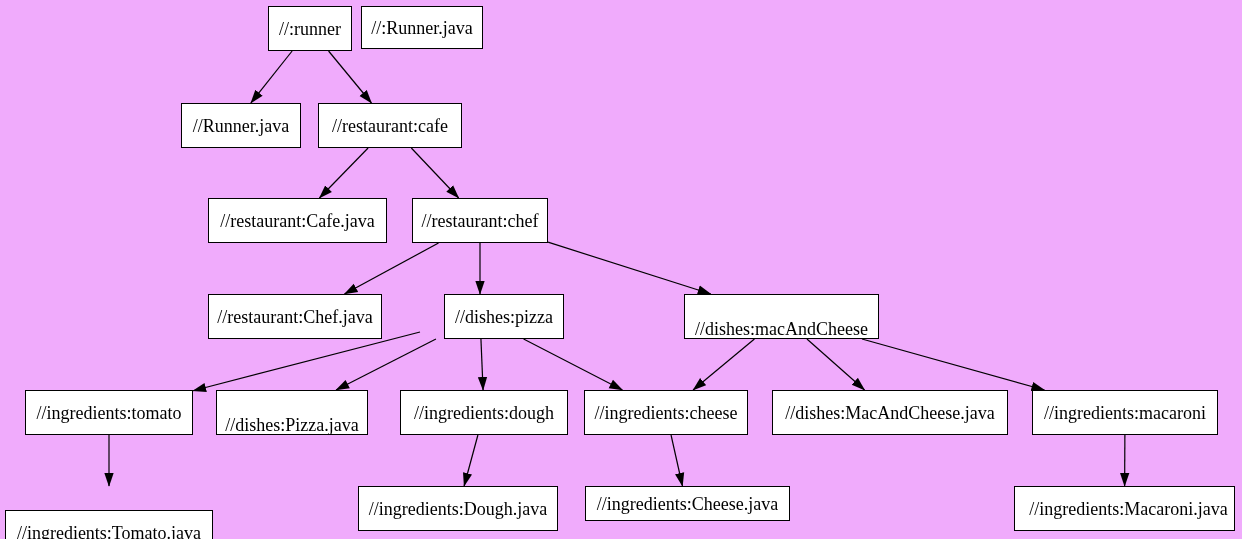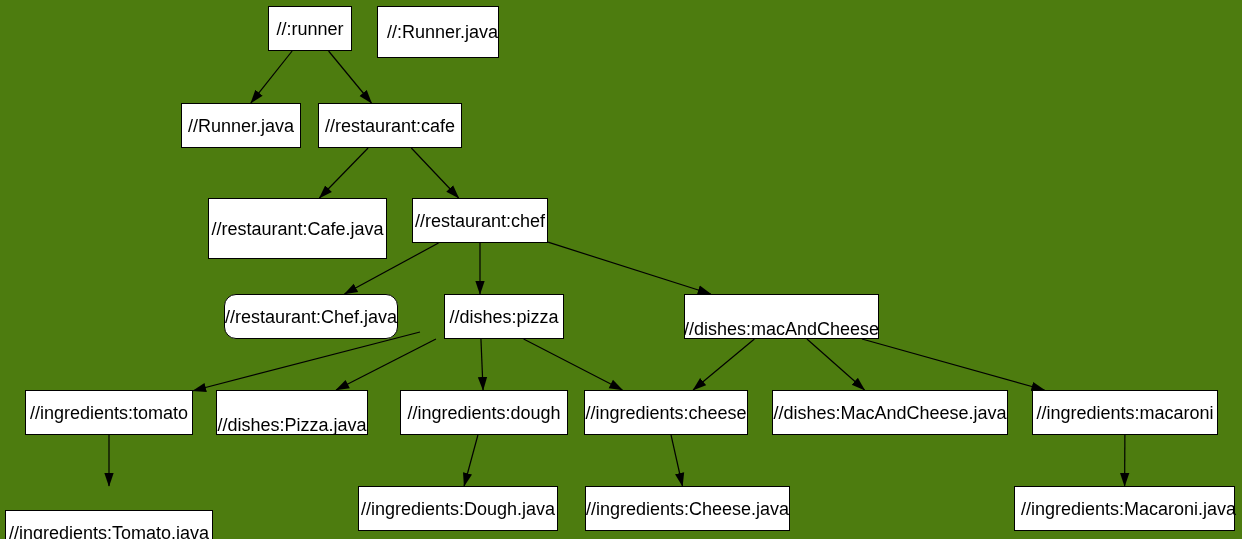--- a/index.html
+++ b/index.html
@@ -4,22 +4,22 @@
 <style>
   html, body {
     margin: 0;
     padding: 0;
     background: #ffffff;
   }
   .canvas {
     position: relative;
     width: 1242px;
     height: 539px;
-    background: #4d7c0f;
-    font-family: Liberation Sans, sans-serif;
+    background: #f0abfc;
+    font-family: Liberation Serif, serif;
     overflow: hidden;
   }
   .edges-layer {
     position: absolute;
     left: 0;
     top: 0;
     width: 1242px;
     height: 539px;
   }
   .edges-layer line {
@@ -69,36 +69,36 @@
         <line x1="109" y1="435" x2="109" y2="486" stroke="#000000" marker-end="url(#arrowhead)"></line>
         <line x1="477.90625" y1="435" x2="464.09375" y2="486" stroke="#000000" marker-end="url(#arrowhead)"></line>
         <line x1="671.0390625" y1="435" x2="682.4609375" y2="486" stroke="#000000" marker-end="url(#arrowhead)"></line>
         <line x1="1124.8828125" y1="435" x2="1124.6171875" y2="486" stroke="#000000" marker-end="url(#arrowhead)"></line>
       </g>
   </svg>
   <div id="nodes-layer">
       <div class="node" style="left: 268px; top: 6px; width: 84px; height: 45px; background: rgb(255, 255, 255); border-color: rgb(0, 0, 0); color: rgb(0, 0, 0);">
         <span>//:runner</span>
       </div>
-      <div class="node" style="left: 377px; top: 6px; width: 122px; height: 52px; background: rgb(255, 255, 255); border-color: rgb(0, 0, 0); color: rgb(0, 0, 0); justify-content: flex-end;">
+      <div class="node" style="left: 361px; top: 6px; width: 122px; height: 43px; background: rgb(255, 255, 255); border-color: rgb(0, 0, 0); color: rgb(0, 0, 0);">
         <span>//:Runner.java</span>
       </div>
       <div class="node" style="left: 173px; top: 103px; width: 120px; height: 45px; background: rgb(255, 255, 255); border-color: rgb(0, 0, 0); color: rgb(0, 0, 0); margin-left: 8px;">
         <span>//Runner.java</span>
       </div>
       <div class="node" style="left: 318px; top: 103px; width: 144px; height: 45px; background: rgb(255, 255, 255); border-color: rgb(0, 0, 0); color: rgb(0, 0, 0);">
         <span>//restaurant:cafe</span>
       </div>
-      <div class="node" style="left: 208px; top: 198px; width: 179px; height: 61px; background: rgb(255, 255, 255); border-color: rgb(0, 0, 0); color: rgb(0, 0, 0);">
+      <div class="node" style="left: 208px; top: 198px; width: 179px; height: 45px; background: rgb(255, 255, 255); border-color: rgb(0, 0, 0); color: rgb(0, 0, 0);">
         <span>//restaurant:Cafe.java</span>
       </div>
       <div class="node" style="left: 412px; top: 198px; width: 136px; height: 45px; background: rgb(255, 255, 255); border-color: rgb(0, 0, 0); color: rgb(0, 0, 0);">
         <span>//restaurant:chef</span>
       </div>
-      <div class="node" style="left: 224px; top: 294px; width: 174px; height: 45px; background: rgb(255, 255, 255); border-color: rgb(0, 0, 0); color: rgb(0, 0, 0); border-radius: 12px;">
+      <div class="node" style="left: 208px; top: 294px; width: 174px; height: 45px; background: rgb(255, 255, 255); border-color: rgb(0, 0, 0); color: rgb(0, 0, 0);">
         <span>//restaurant:Chef.java</span>
       </div>
       <div class="node" style="left: 420px; top: 294px; width: 120px; height: 45px; background: rgb(255, 255, 255); border-color: rgb(0, 0, 0); color: rgb(0, 0, 0); margin-left: 24px;">
         <span>//dishes:pizza</span>
       </div>
       <div class="node" style="left: 684px; top: 294px; width: 195px; height: 45px; background: rgb(255, 255, 255); border-color: rgb(0, 0, 0); color: rgb(0, 0, 0); align-items: flex-end;">
         <span>//dishes:macAndCheese</span>
       </div>
       <div class="node" style="left: 25px; top: 390px; width: 168px; height: 45px; background: rgb(255, 255, 255); border-color: rgb(0, 0, 0); color: rgb(0, 0, 0);">
         <span>//ingredients:tomato</span>
@@ -117,20 +117,20 @@
       </div>
       <div class="node" style="left: 1032px; top: 390px; width: 186px; height: 45px; background: rgb(255, 255, 255); border-color: rgb(0, 0, 0); color: rgb(0, 0, 0);">
         <span>//ingredients:macaroni</span>
       </div>
       <div class="node" style="left: 5px; top: 486px; width: 208px; height: 45px; background: rgb(255, 255, 255); border-color: rgb(0, 0, 0); color: rgb(0, 0, 0); margin-top: 24px;">
         <span>//ingredients:Tomato.java</span>
       </div>
       <div class="node" style="left: 358px; top: 486px; width: 200px; height: 45px; background: rgb(255, 255, 255); border-color: rgb(0, 0, 0); color: rgb(0, 0, 0);">
         <span>//ingredients:Dough.java</span>
       </div>
-      <div class="node" style="left: 585px; top: 486px; width: 205px; height: 45px; background: rgb(255, 255, 255); border-color: rgb(0, 0, 0); color: rgb(0, 0, 0); align-items: center;">
+      <div class="node" style="left: 585px; top: 486px; width: 205px; height: 35px; background: rgb(255, 255, 255); border-color: rgb(0, 0, 0); color: rgb(0, 0, 0); align-items: center;">
         <span>//ingredients:Cheese.java</span>
       </div>
       <div class="node" style="left: 1014px; top: 486px; width: 221px; height: 45px; background: rgb(255, 255, 255); border-color: rgb(0, 0, 0); color: rgb(0, 0, 0); padding-left: 8px;">
         <span>//ingredients:Macaroni.java</span>
       </div>
     </div>
 </div>
 
 </body></html>

